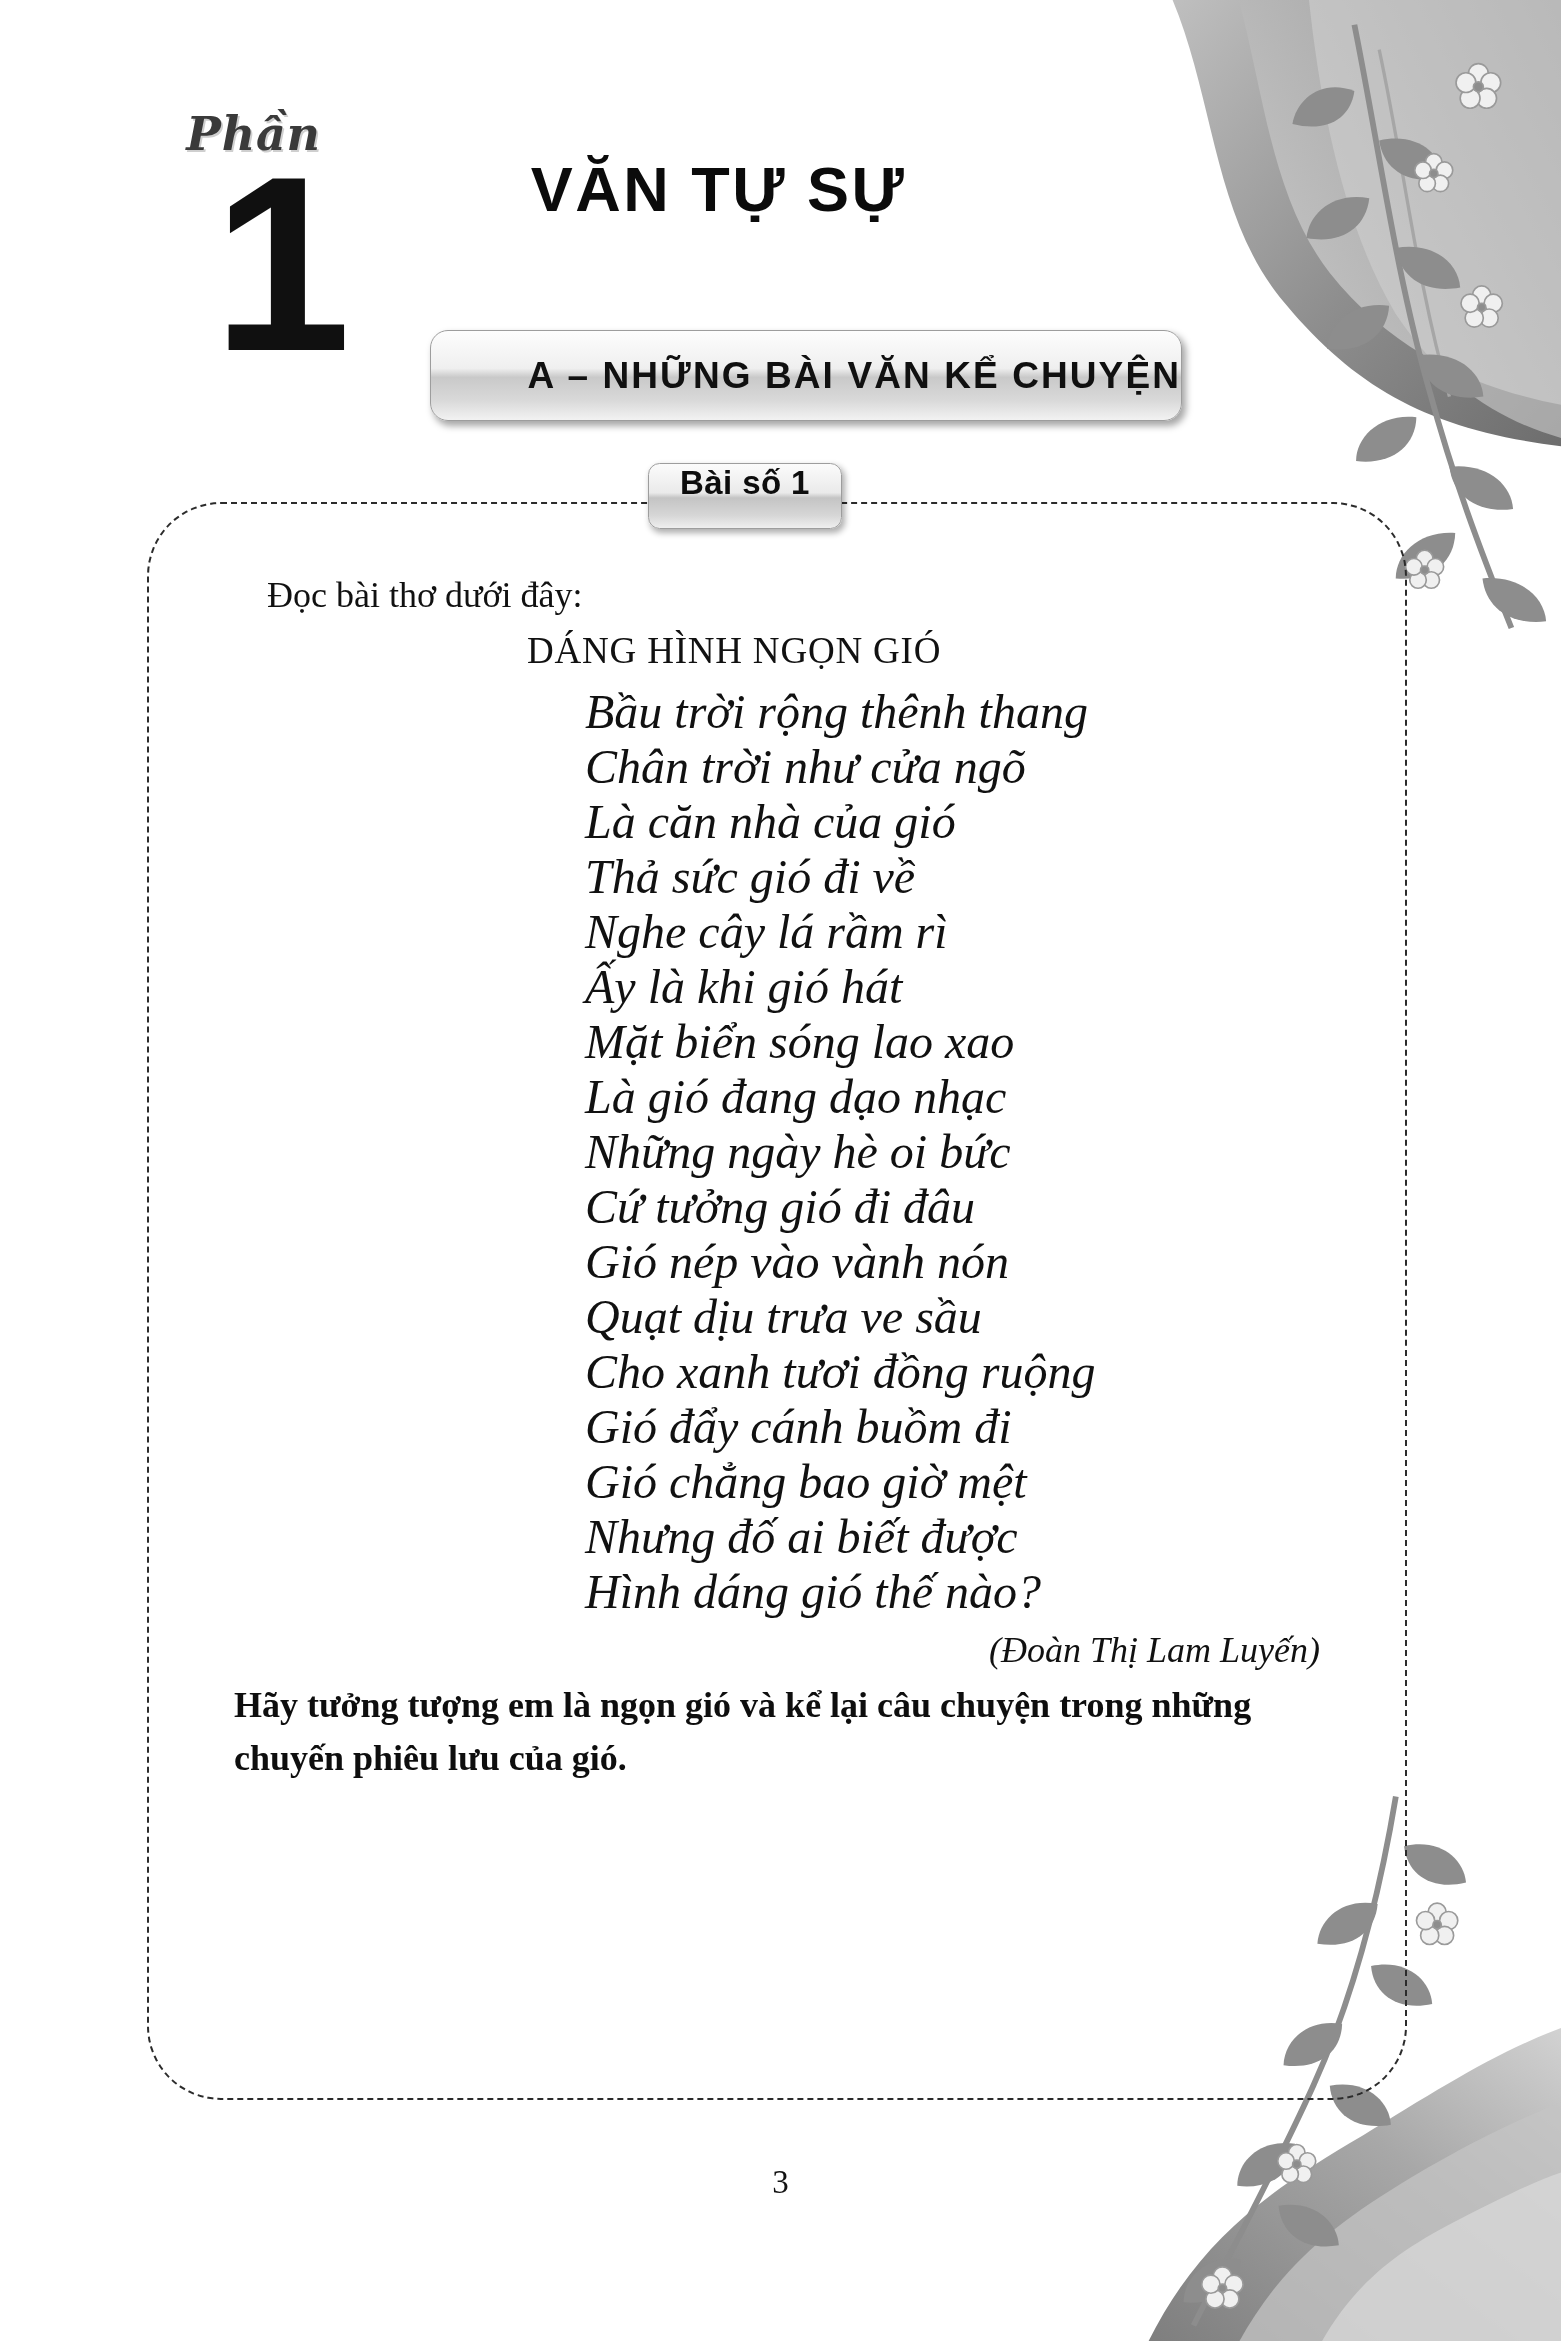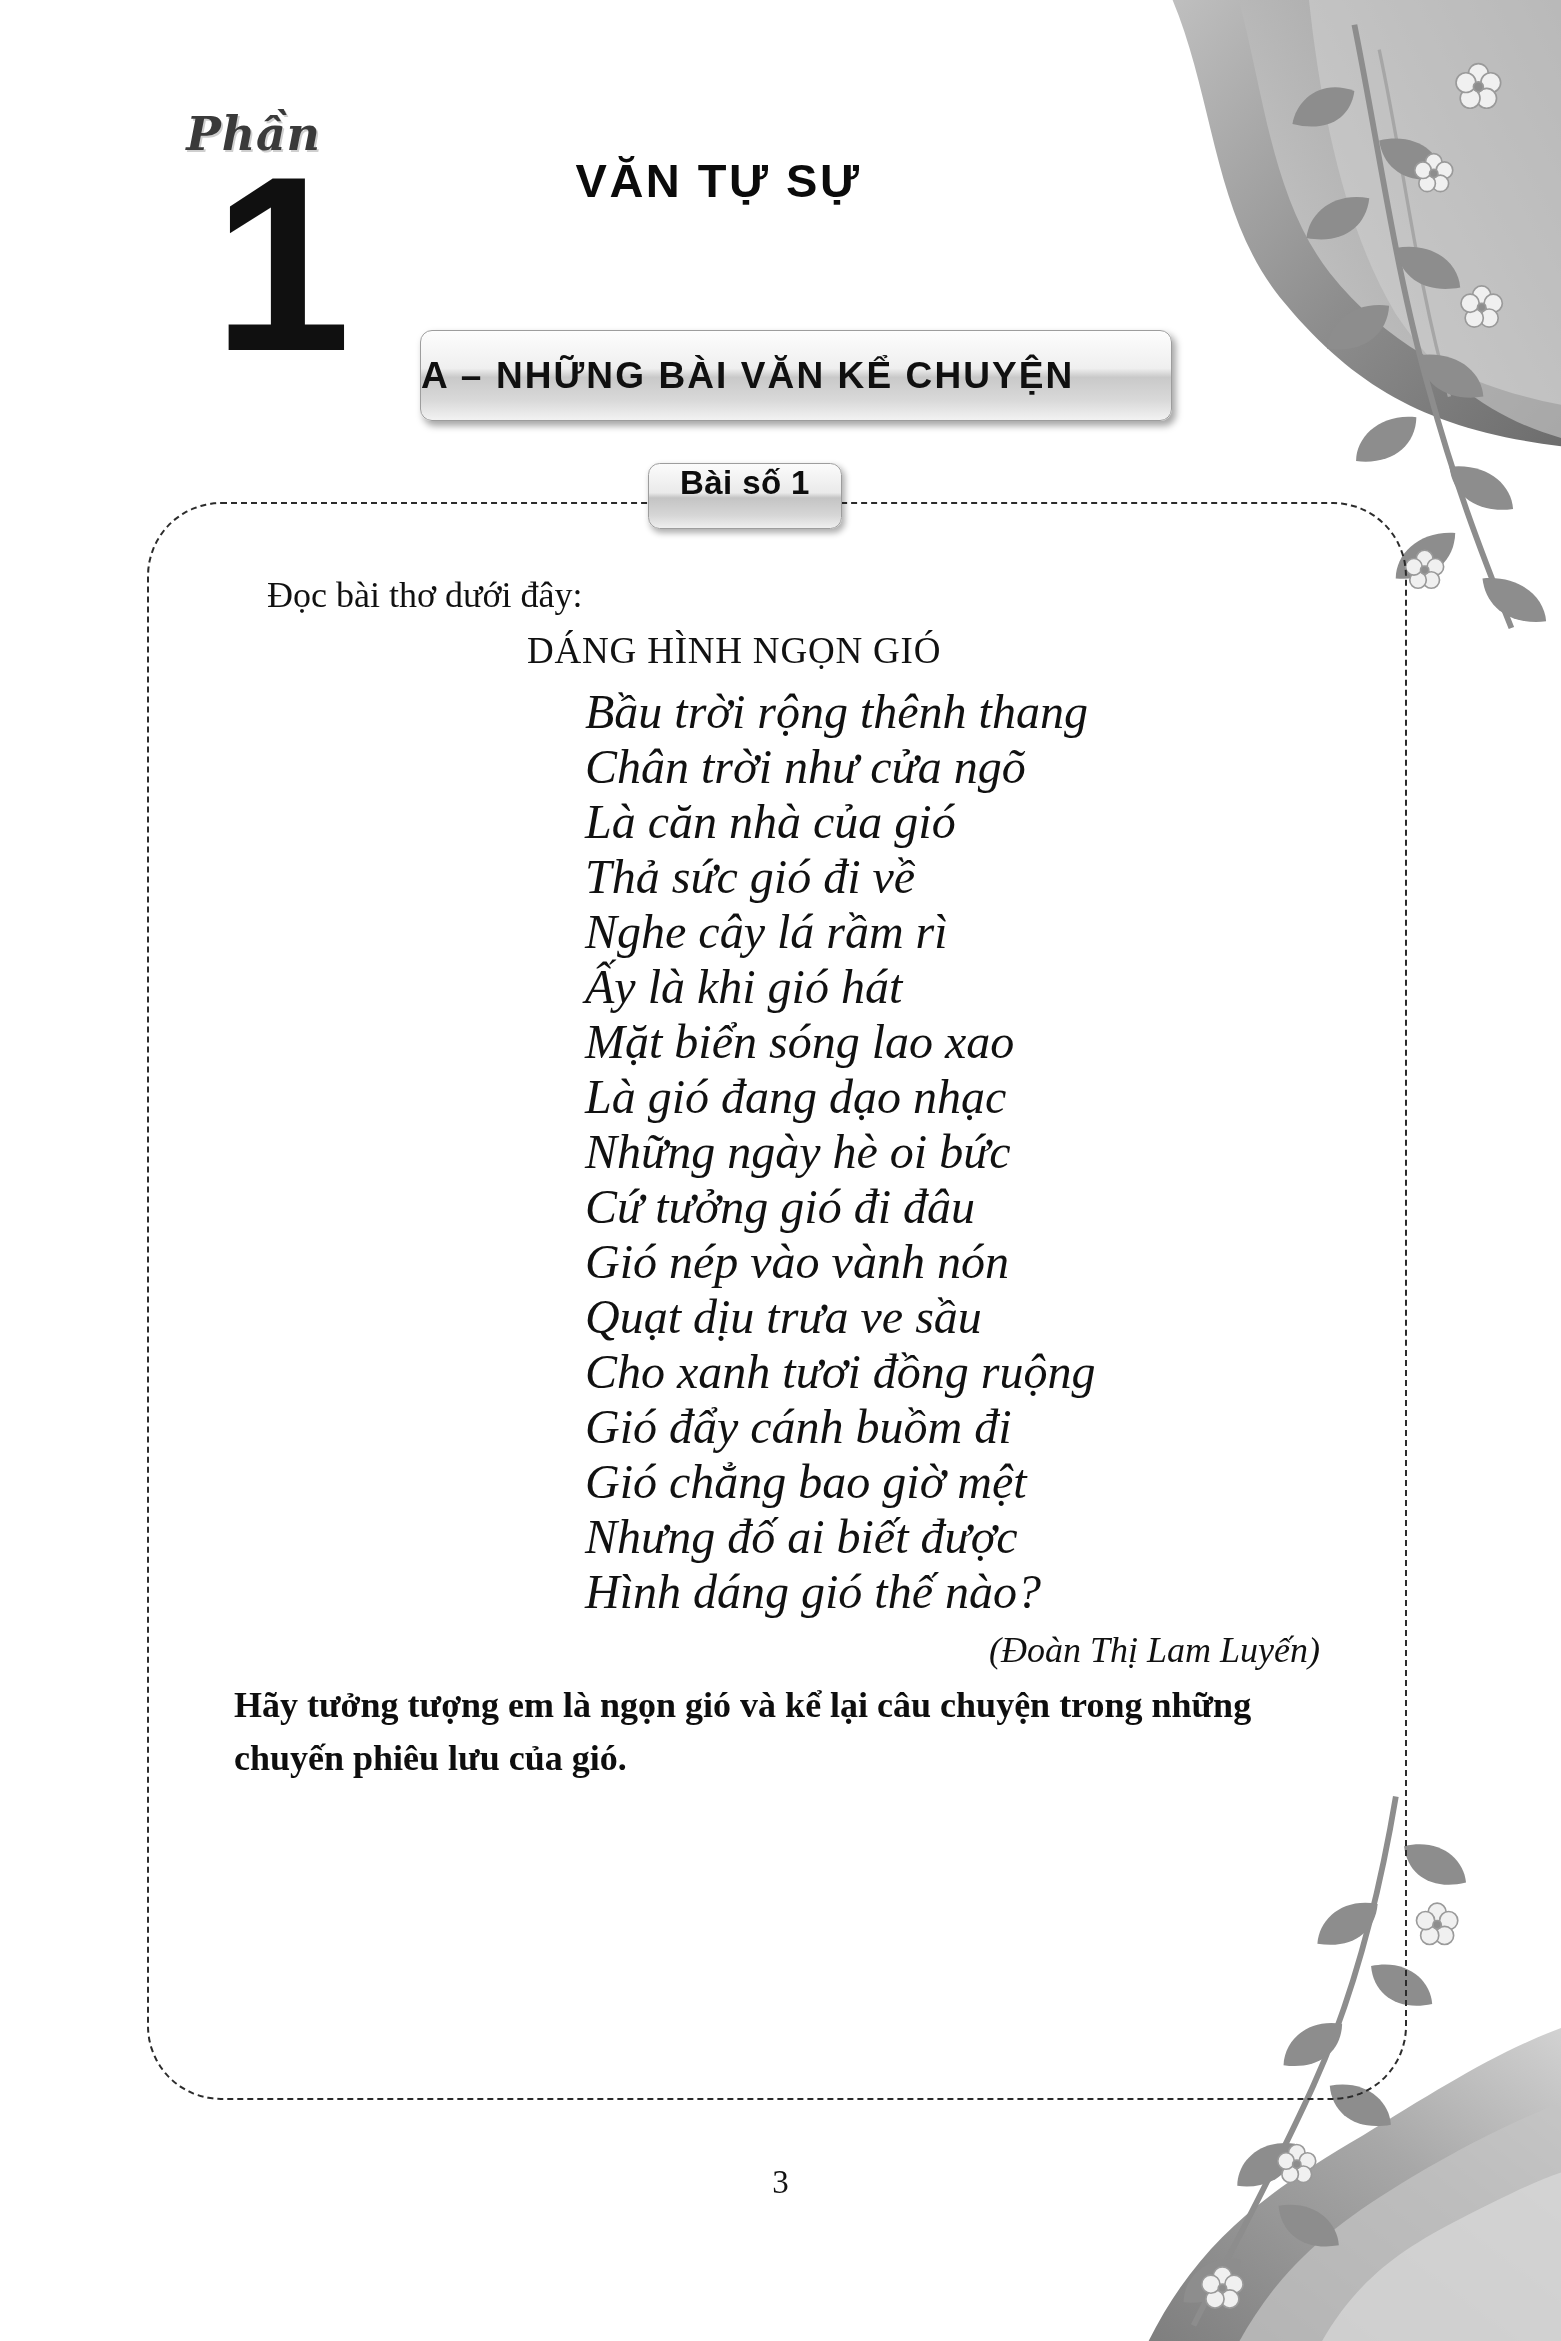--- a/index.html
+++ b/index.html
@@ -66,40 +66,40 @@
   }
 
   
   #main-title {
     position: absolute;
     left: 347px;
     top: 153px;
     width: 743px;
     text-align: center;
     font-family: "Liberation Sans", sans-serif;
-    font-size: 47px;
+    font-size: 63px;
     font-weight: bold;
     letter-spacing: 2.5px;
     color: #0b0b0b;
   }
 
   
   #section-plaque {
     position: absolute;
-    left: 420px;
+    left: 430px;
     top: 330px;
     width: 750px;
     height: 89px;
-    border-radius: 12px;
+    border-radius: 18px;
     background: linear-gradient(to bottom, #fdfdfd 0%, #efefef 42%, #c9c9c9 52%, #d9d9d9 78%, #f2f2f2 100%);
     border: 1.7px solid #9d9d9d;
     box-shadow: 3.3px 4.1px 7.4px rgba(0,0,0,0.35);
     display: flex;
     align-items: center;
-    justify-content: flex-start;
+    justify-content: flex-end;
   }
   #section-plaque-label {
     font-family: "Liberation Sans", sans-serif;
     font-size: 37px;
     font-weight: bold;
     letter-spacing: 2.1px;
     color: #101010;
   }
 
   

